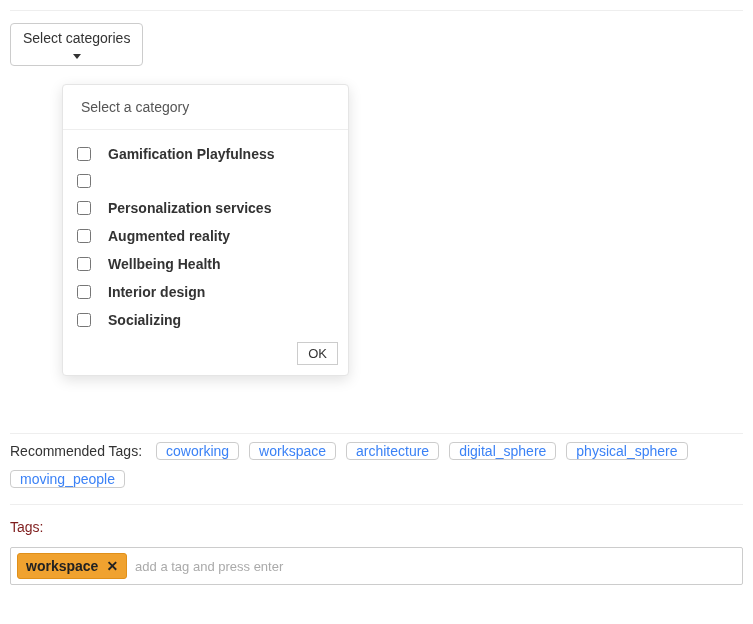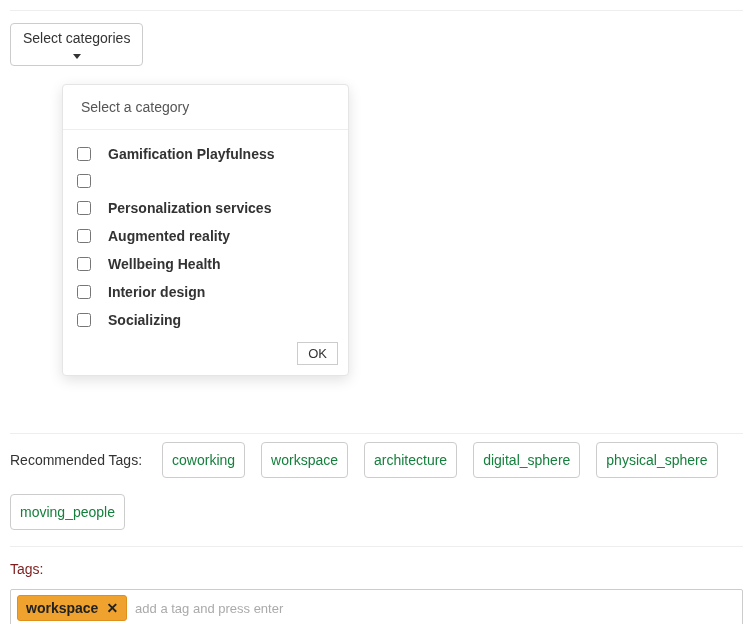--- a/index.html
+++ b/index.html
@@ -92,31 +92,31 @@
     padding: 3px 10px;
     font-size: 13px;
     color: #333;
     cursor: pointer;
   }
 
   .rec-row {
     display: flex;
     flex-wrap: wrap;
     align-items: center;
-    gap: 16px;
+    gap: 10px;
     padding: 8px 0 2px 0;
   }
   .rec-label { margin-right: 4px; color: #333; }
   .rec-tag {
     border: 1px solid #ccc;
     border-radius: 4px;
     background: #fff;
-    padding: 9px 9px;
-    font-size: 14px;
-    color: #15803d;
+    padding: 0 9px;
+    font-size: 14px;
+    color: #3b82f6;
     cursor: pointer;
   }
 
   .tags-section { padding-top: 6px; }
   .tags-label { margin-bottom: 12px; color:#7f1d1d; }
   .tags-input-wrap {
     display: flex;
     align-items: center;
     gap: 6px;
     border: 1px solid #ccc;

